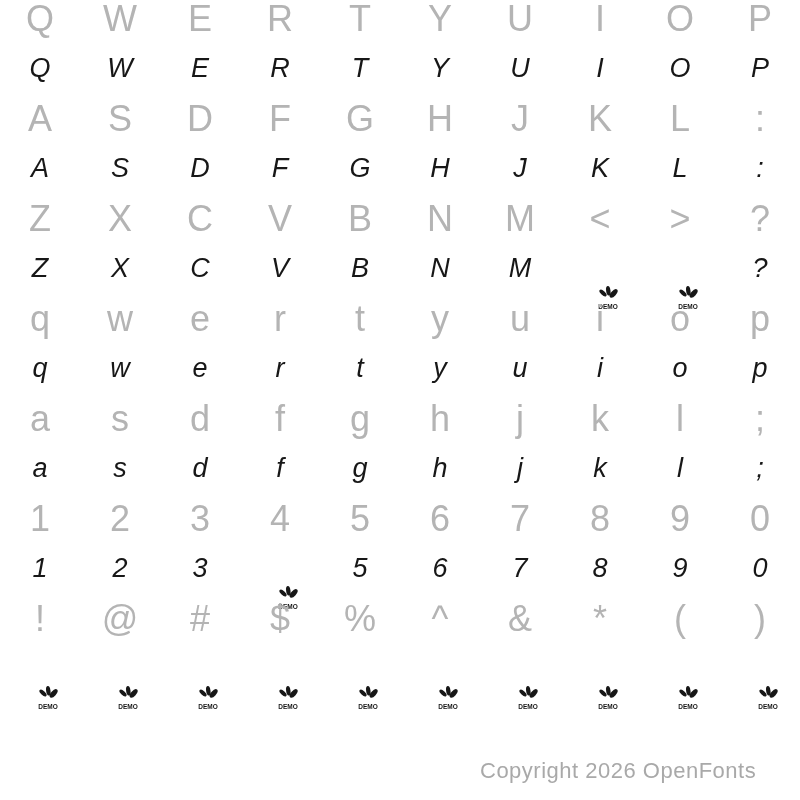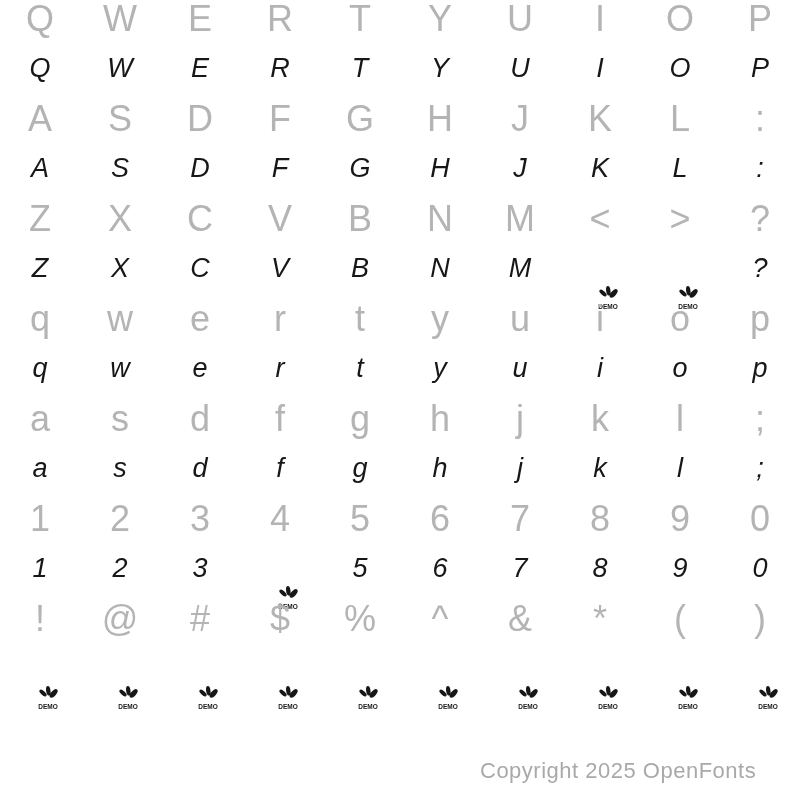--- a/index.html
+++ b/index.html
@@ -211,13 +211,13 @@
         <ellipse cx="7" cy="9" rx="2.1" ry="4.4" transform="rotate(-48 7 9)"></ellipse>
         <ellipse cx="12.3" cy="6.8" rx="2.2" ry="4.8" transform="rotate(-8 12.3 6.8)"></ellipse>
         <ellipse cx="17.6" cy="9.4" rx="2.6" ry="5.2" transform="rotate(42 17.6 9.4)"></ellipse>
       </g>
       <text x="12" y="25" text-anchor="middle" font-size="6.5" fill="#171717">DEMO</text>
     </svg></span>
 </span></div>
     </div>
   </div>
 
-<div class="copyright">Copyright 2025 OpenFonts</div>
+<div class="copyright">Copyright 2026 OpenFonts</div>
 
 </body></html>

